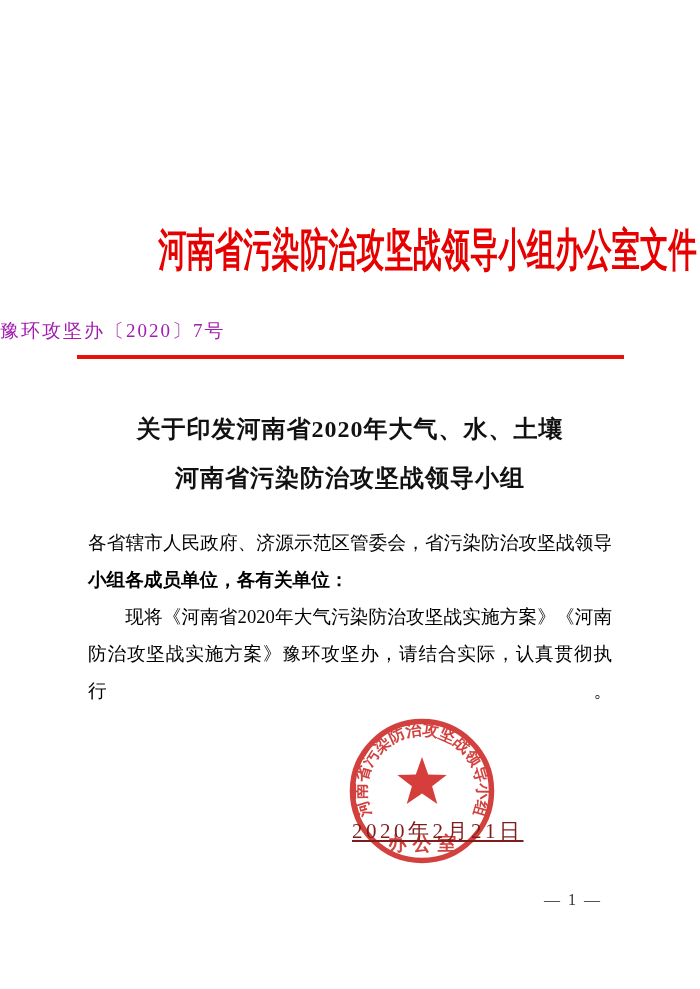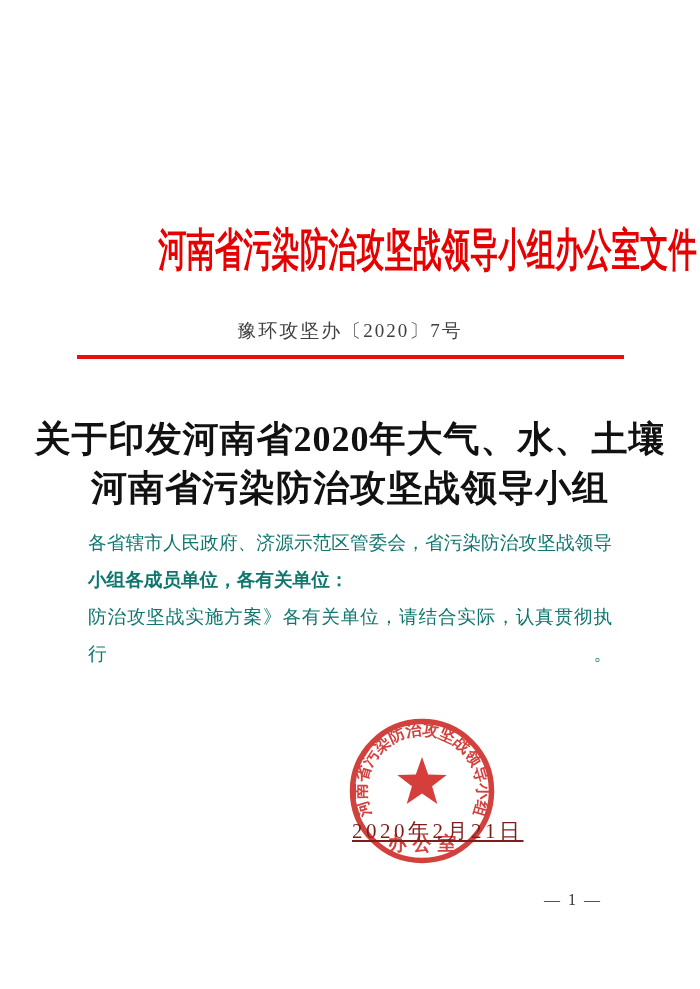--- a/index.html
+++ b/index.html
@@ -29,58 +29,58 @@
     font-weight: 900;
     color: #e60000;
     letter-spacing: 0px;
   }
   
   .doc-number {
     position: absolute;
     top: 318px;
     left: 0;
     width: 700px;
-    text-align: center;
+    text-align: left;
     font-size: 19px;
     letter-spacing: 2px;
-    color: #404040;
+    color: #a21caf;
   }
   
   .red-line {
     position: absolute;
     top: 355px;
     left: 77px;
     width: 547px;
     height: 4px;
     background: #e8100c;
   }
   
   .doc-title {
     position: absolute;
-    top: 415px;
+    top: 405px;
     left: 0;
     width: 700px;
     text-align: center;
-    font-size: 36px;
+    font-size: 24px;
     line-height: 49px;
     font-weight: bold;
     letter-spacing: 1px;
     color: #111111;
   }
   
   .body-block {
     position: absolute;
     top: 524px;
     left: 88px;
     width: 524px;
   }
   .bodyline {
     font-size: 18.6px;
     line-height: 37px;
-    color: #0f766e;
+    color: #000000;
     text-align: justify;
     text-align-last: justify;
   }
   .bodyline.no-stretch { text-align-last: left; font-weight: bold; }
   .bodyline.indent2 { text-indent: 2em; }
   
   .seal {
     position: absolute;
     left: 348px;
     top: 715px;
@@ -125,21 +125,22 @@
   <div class="red-line"></div>
 
   <div class="doc-title">
     <div>关于印发河南省2020年大气、水、土壤</div>
     <div>河南省污染防治攻坚战领导小组</div>
   </div>
 
   <div class="body-block">
     <div class="bodyline">各省辖市人民政府、济源示范区管委会，省污染防治攻坚战领导</div>
     <div class="bodyline no-stretch">小组各成员单位，各有关单位：</div>
-    <div class="bodyline">防治攻坚战实施方案》各有关单位，请结合实际，认真贯彻执行。</div>
+    <div class="bodyline indent2">现将《河南省2020年大气污染防治攻坚战实施方案》《河南</div>
+    <div class="bodyline">防治攻坚战实施方案》豫环攻坚办，请结合实际，认真贯彻执行。</div>
   </div>
 
   <svg class="seal" viewBox="0 0 148 154" xmlns="http://www.w3.org/2000/svg">
     <circle cx="74" cy="76" r="69.5" fill="none" stroke="#cf3330" stroke-width="5.5"></circle>
     <path id="sealArc" d="M 24.4 102 A 56 56 0 1 1 123.6 102" fill="none"></path>
     <text fill="#cf3330" font-size="16" font-weight="bold" text-anchor="middle">
       <textPath href="#sealArc" startOffset="50%">河南省污染防治攻坚战领导小组</textPath>
     </text>
     <polygon fill="#d2302c" points="74,42 80.2,59.4 98.7,60 84.1,71.3 89.3,89 74,78.6 58.7,89 63.9,71.3 49.3,60 67.8,59.4"></polygon>
     <text x="77" y="135" text-anchor="middle" fill="#cf3330" font-size="19" font-weight="bold" letter-spacing="6">办公室</text>

